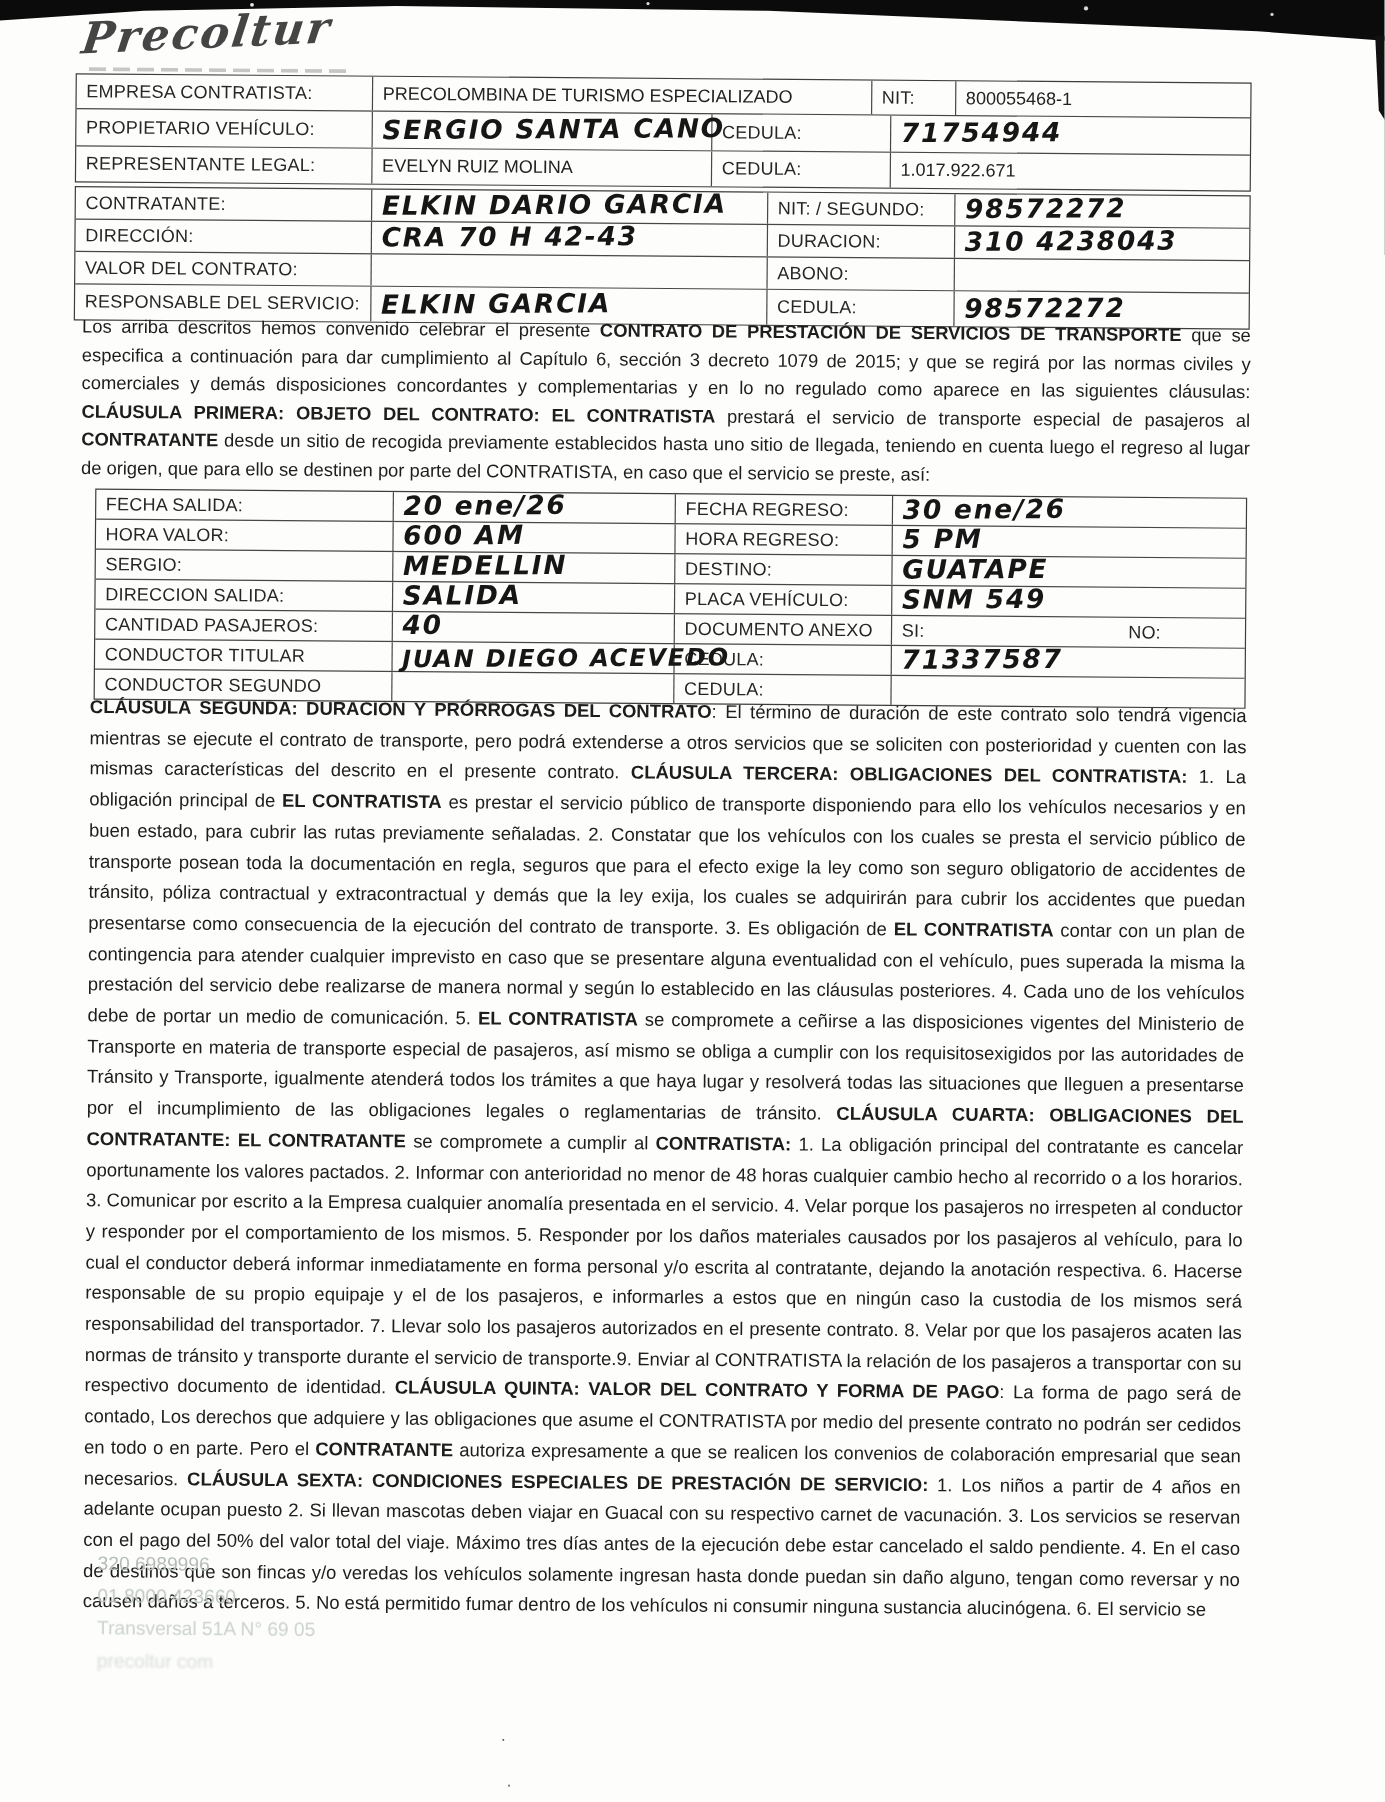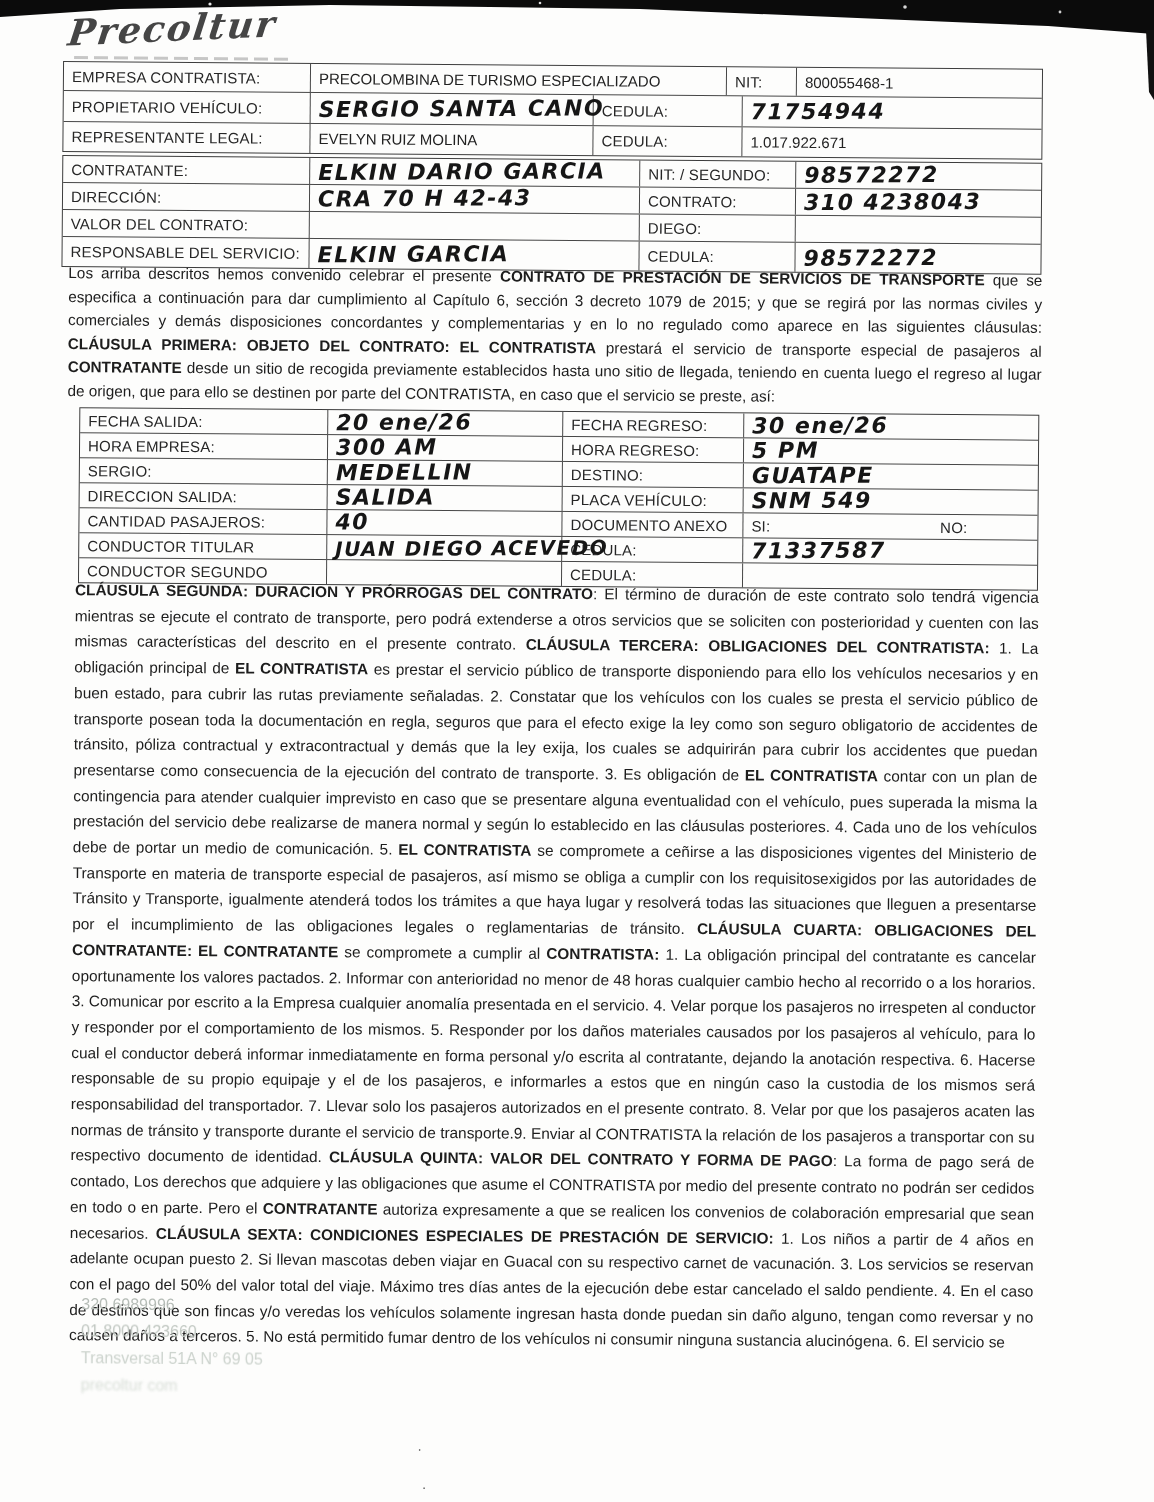--- a/index.html
+++ b/index.html
@@ -129,35 +129,35 @@
           </div>
       </div>
       <div class="row r">
         <div class="cell">
             <span class="lbl">DIRECCIÓN:</span>
           </div>
         <div class="cell">
             <span class="hw">CRA 70 H 42-43</span>
           </div>
         <div class="cell">
-            <span class="lbl">CONTRATO:</span>
+            <span class="lbl">DURACION:</span>
           </div>
         <div class="cell">
             <span class="hw">310 4238043</span>
           </div>
       </div>
       <div class="row r">
         <div class="cell">
             <span class="lbl">VALOR DEL CONTRATO:</span>
           </div>
         <div class="cell">
             <span class="hw"></span>
           </div>
         <div class="cell">
-            <span class="lbl">DIEGO:</span>
+            <span class="lbl">ABONO:</span>
           </div>
         <div class="cell">
             <span class="hw"></span>
           </div>
       </div>
       <div class="row r tall">
         <div class="cell">
             <span class="lbl">RESPONSABLE DEL SERVICIO:</span>
           </div>
         <div class="cell">
@@ -184,24 +184,24 @@
           </div>
         <div class="cell">
             <span class="lbl">FECHA REGRESO:</span>
           </div>
         <div class="cell">
             <span class="hw">30 ene/26</span>
           </div>
       </div>
       <div class="row r">
         <div class="cell">
-            <span class="lbl">HORA EMPRESA:</span>
-          </div>
-        <div class="cell">
-            <span class="hw">300 AM</span>
+            <span class="lbl">HORA VALOR:</span>
+          </div>
+        <div class="cell">
+            <span class="hw">600 AM</span>
           </div>
         <div class="cell">
             <span class="lbl">HORA REGRESO:</span>
           </div>
         <div class="cell">
             <span class="hw">5 PM</span>
           </div>
       </div>
       <div class="row r">
         <div class="cell">

